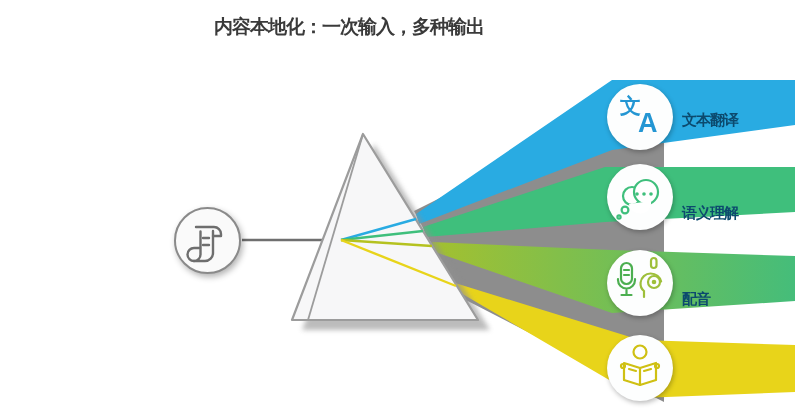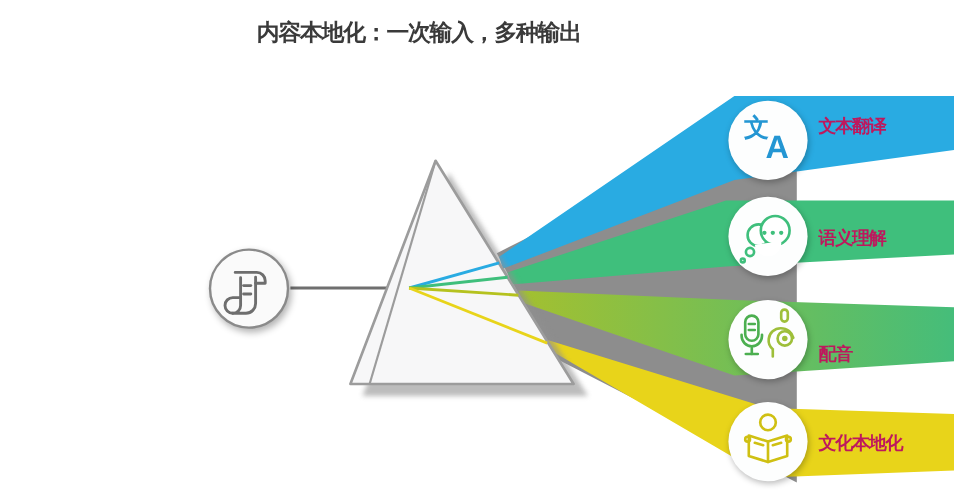--- a/index.html
+++ b/index.html
@@ -20,21 +20,21 @@
     position:absolute;width:66px;height:66px;border-radius:50%;
     background:#fdfefe;box-shadow:1px 2px 5px rgba(0,0,0,.28);
   }
   .icon-circle svg{position:absolute;left:0;top:0;}
   .input-circle{
     position:absolute;left:174px;top:207px;width:63px;height:63px;border-radius:50%;
     background:#fafafa;border:2.5px solid #8a8a8a;box-shadow:2px 3px 6px rgba(0,0,0,.3);
   }
   .out-label{
     position:absolute;left:682px;font-size:15px;font-weight:bold;letter-spacing:-1px;
-    color:#be185d;white-space:nowrap;
+    color:#0c4a6e;white-space:nowrap;margin-top:15px;
   }
   .glyph-wen{position:absolute;left:13px;top:8px;font-size:21px;font-weight:bold;}
   .glyph-a{position:absolute;left:31px;top:24px;font-size:27px;font-weight:bold;}
 </style>
 </head>
 <body>
 
 <div class="stage">
 
   <div class="title">内容本地化：一次输入，多种输出</div>
@@ -119,30 +119,29 @@
         <line x1="14.5" y1="45" x2="24.5" y2="45"></line>
       </g>
       <g fill="none" stroke-width="2.2" stroke-linecap="round" stroke="#9ebf3a">
         <path d="M37 47 v-6 c-2.5 -2 -3.8 -5 -3.4 -8.5 a10 10 0 0 1 10 -9 c5.5 0 9.5 3.5 10.5 8"></path>
         <rect x="44" y="8" width="5.5" height="10" rx="2.7"></rect>
         <circle cx="47" cy="32" r="6"></circle>
       </g>
       <circle cx="47" cy="32" r="2.3" fill="#9ebf3a"></circle>
     </svg>
   </div>
-  <div class="out-label" style="top:286px;">配音</div>
+  <div class="out-label" style="top:275px;">配音</div>
 
   <div class="icon-circle" style="left:607px;top:335px;">
     <svg width="66" height="66" viewBox="0 0 66 66">
       <g fill="none" stroke-width="2.2" stroke-linecap="round" stroke-linejoin="round" stroke="#cfc013">
         <circle cx="33" cy="17" r="6.5"></circle>
         <path d="M17 28 l16 5 16 -5 v17 l-16 5 -16 -5 z" fill="#ffffff"></path>
         <line x1="33" y1="33" x2="33" y2="50"></line>
         <line x1="22" y1="34" x2="29" y2="36"></line>
         <line x1="44" y1="34" x2="37" y2="36"></line>
         <circle cx="16" cy="31" r="2"></circle>
         <circle cx="50" cy="31" r="2"></circle>
       </g>
     </svg>
   </div>
-  <div class="out-label" style="top:360px;">文化本地化</div>
 
 </div>
 
 </body></html>

